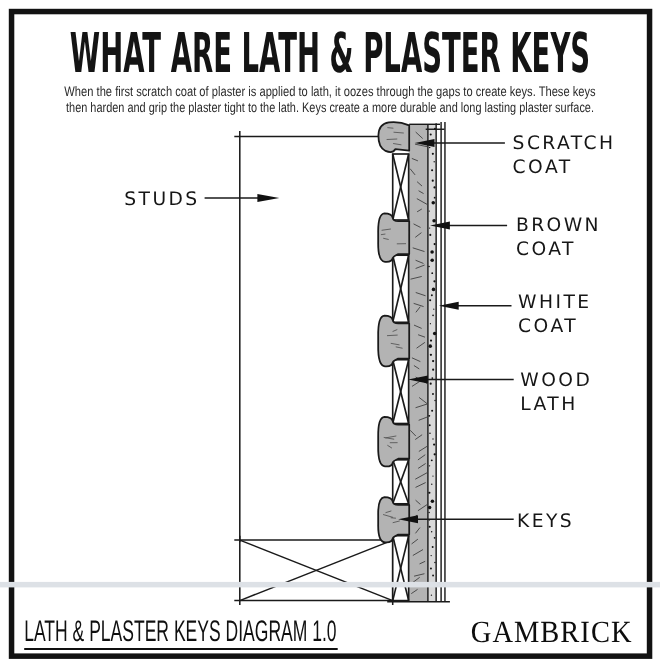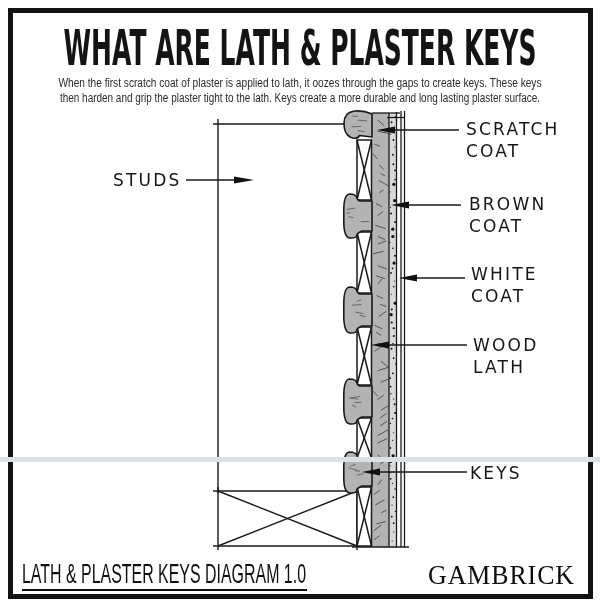--- a/index.html
+++ b/index.html
@@ -1,20 +1,20 @@
 <!DOCTYPE html>
 <html><head>
 <meta charset="utf-8">
 <style>
   html,body{margin:0;padding:0;}
   body{
     width:600px;height:607px;position:relative;background:#ffffff;
     font-family:"DejaVu Sans",sans-serif;overflow:hidden;
   }
-  #stage{position:absolute;left:0;top:0;width:600px;height:462px;}
+  #stage{position:absolute;left:0;top:0;width:600px;height:534px;}
   svg text{fill:#141414;}
   .title-text{font-family:"DejaVu Sans",sans-serif;font-weight:bold;}
   .subtitle-text{font-family:"Liberation Sans",sans-serif;fill:#2b2b2b;}
   .dlabel{font-family:"DejaVu Sans",sans-serif;font-size:17px;letter-spacing:2.2px;fill:#161616;}
   .footer-caption{font-family:"Liberation Sans",sans-serif;fill:#101010;}
   .brand-text{font-family:"Liberation Serif",serif;fill:#0d0d0d;letter-spacing:1px;}
   .page-edge{position:absolute;left:0;bottom:0;width:600px;height:5px;background:#dde1e6;}
 </style>
 </head>
 <body>

